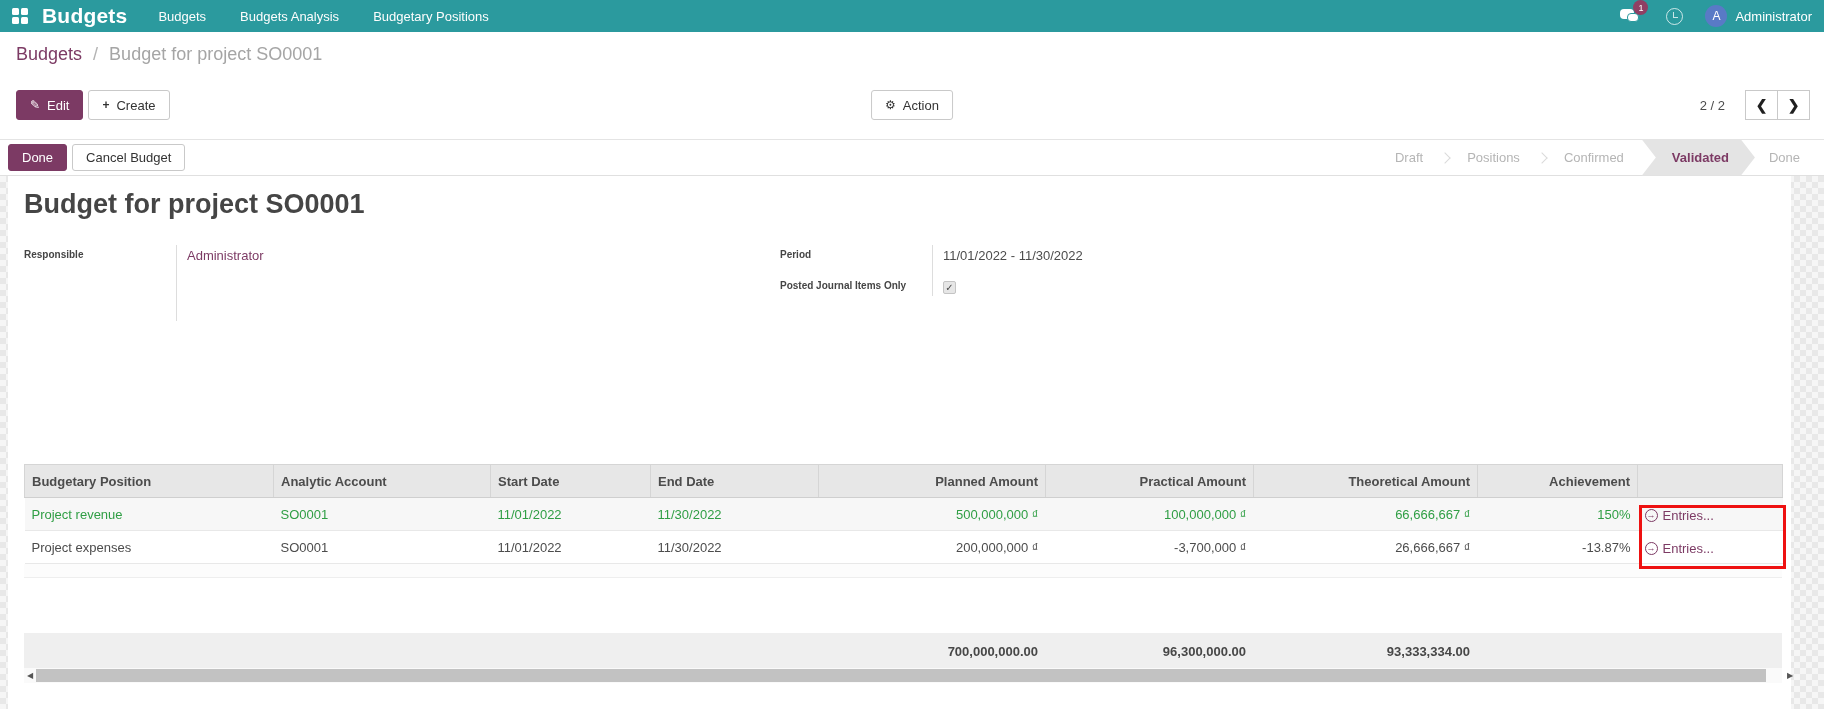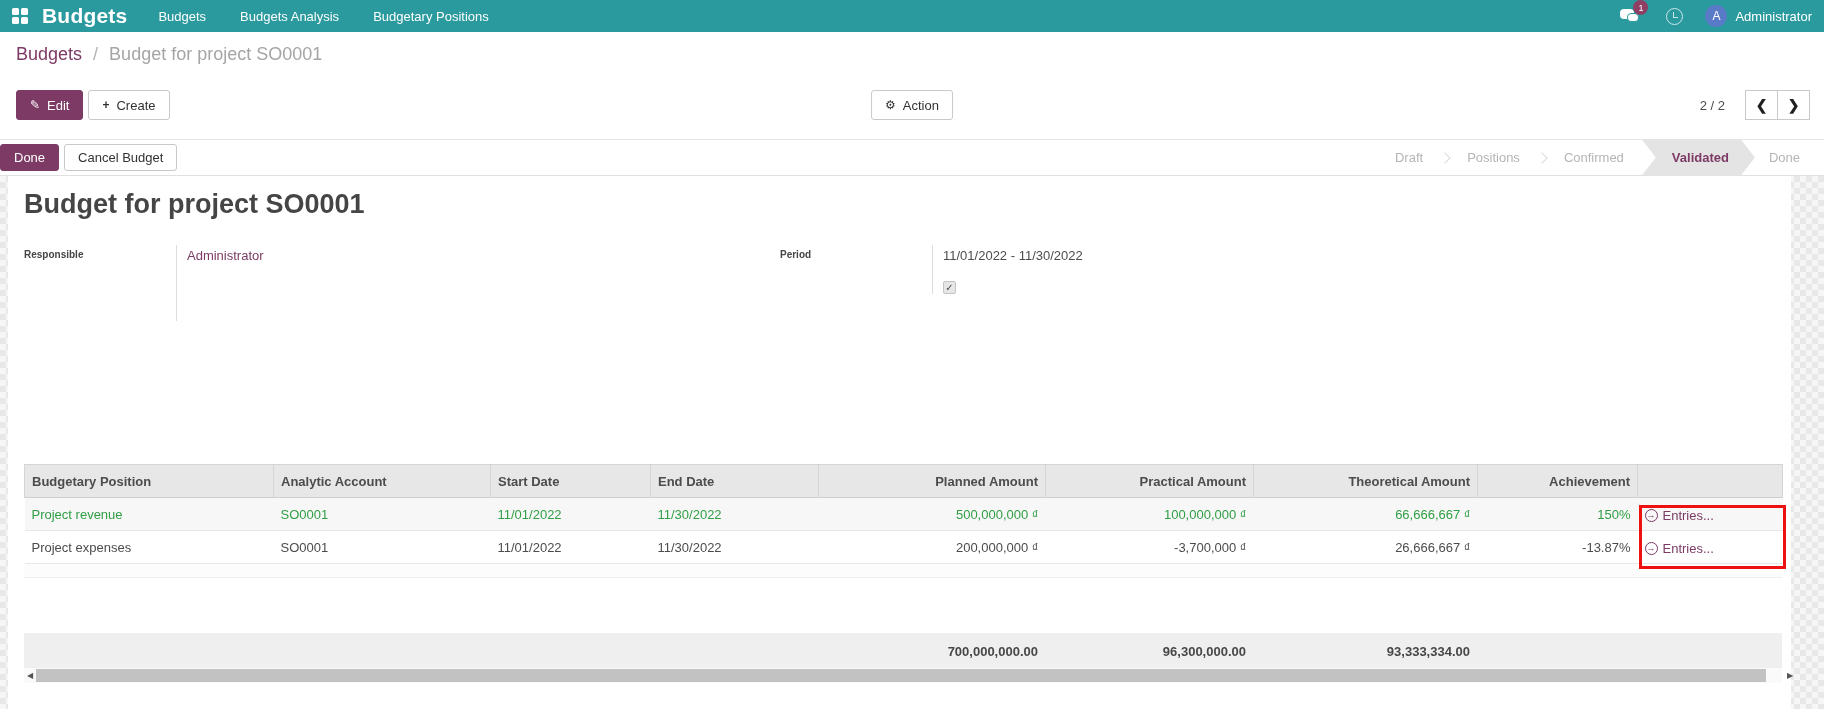--- a/index.html
+++ b/index.html
@@ -45,21 +45,21 @@
   .action-wrap { position:absolute; left:50%; transform:translateX(-50%); top:58px; }
   .pager { position:absolute; right:14px; top:58px; display:flex; align-items:center; }
   .pager-text { font-size:13px; color:#4c4c4c; margin-right:20px; }
   .pager-btn { width:33px; height:30px; background:#fff; border:1px solid #c9c9c9; display:flex; align-items:center;
                justify-content:center; font-size:14px; font-weight:bold; color:#1f1f1f; cursor:pointer; }
   .pager-btn + .pager-btn { margin-left:-1px; }
 
   
   .statusbar { position:absolute; top:139px; left:0; width:100%; height:37px; background:#fff;
                border-top:1px solid #e4e4e4; border-bottom:1px solid #e0e0e0;
-               display:flex; align-items:center; justify-content:space-between; padding-left:0; }
+               display:flex; align-items:center; justify-content:space-between; padding-left:8px; }
   .sb-left { display:flex; gap:5px; }
   .sb-btn { height:27px; }
   .steps { display:flex; align-items:center; height:100%; padding-right:14px; }
   .step { font-size:13px; color:#b5b5b5; cursor:pointer; padding:0 4px; }
   .step-sep { width:8px; height:8px; border-top:1px solid #dadada; border-right:1px solid #dadada;
               transform:rotate(45deg); margin:0 14px; }
   .step.active { height:36px; line-height:36px; background:#e4e4e4; color:#7c3a64; font-weight:bold;
                  padding:0 26px 0 30px; margin-left:14px;
                  clip-path:polygon(0 0, calc(100% - 14px) 0, 100% 50%, calc(100% - 14px) 100%, 0 100%, 14px 50%); }
   .step.last { margin-left:10px; padding-right:10px; }
@@ -219,20 +219,21 @@
         </div>
         <div class="g-sep"></div>
         <div class="g-values">
           <div class="f-row f-value link">Administrator</div>
         </div>
       </div>
 
       <div class="fgroup right">
         <div class="g-labels">
           <div class="f-row f-label">Period</div>
+          <div class="f-label lbl-wrap">Posted Journal Items Only</div>
         </div>
         <div class="g-sep"></div>
         <div class="g-values">
           <div class="f-row f-value">11/01/2022 - 11/30/2022</div>
           <div class="checkbox">
             <span>✓</span>
           </div>
         </div>
       </div>
 

